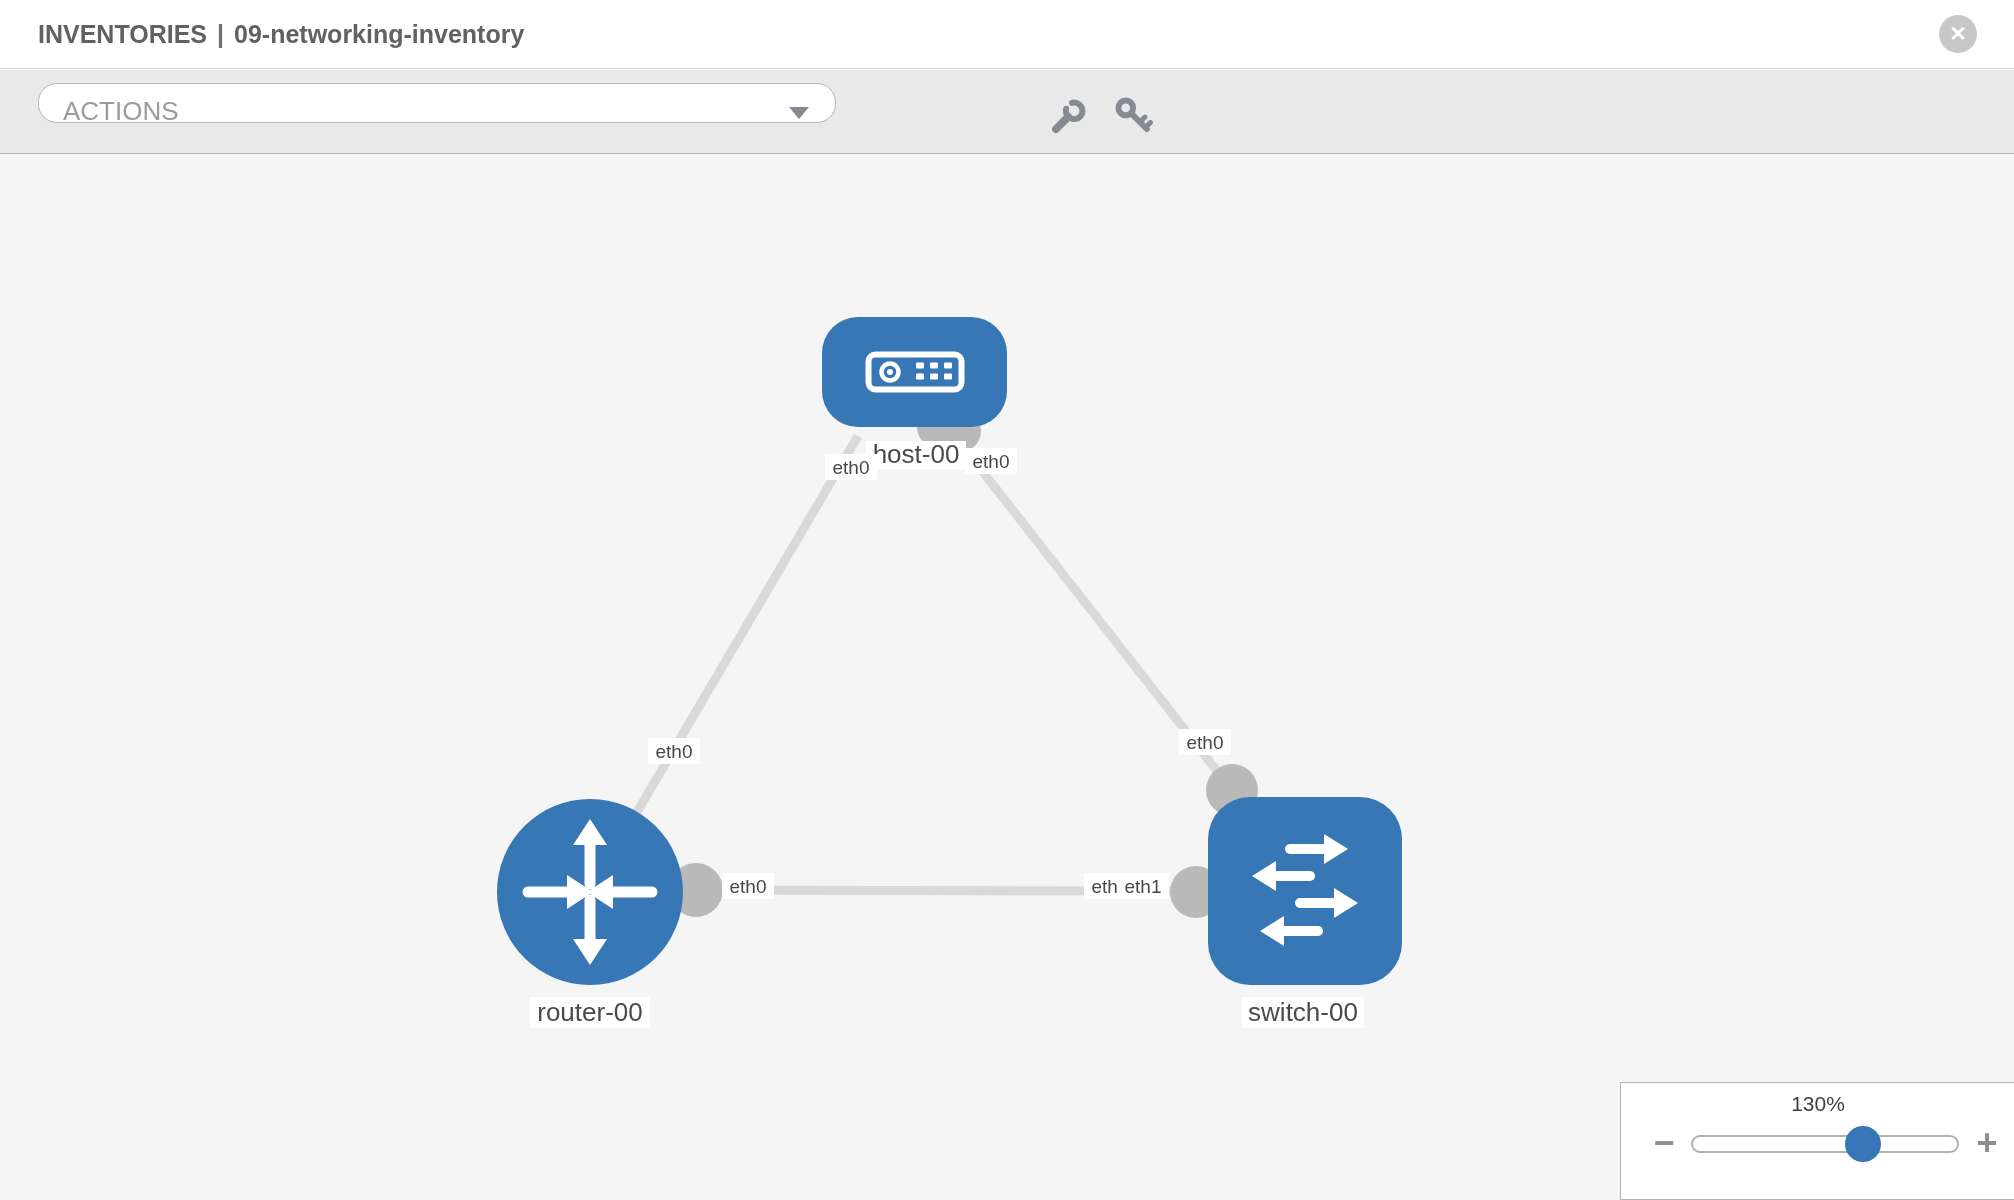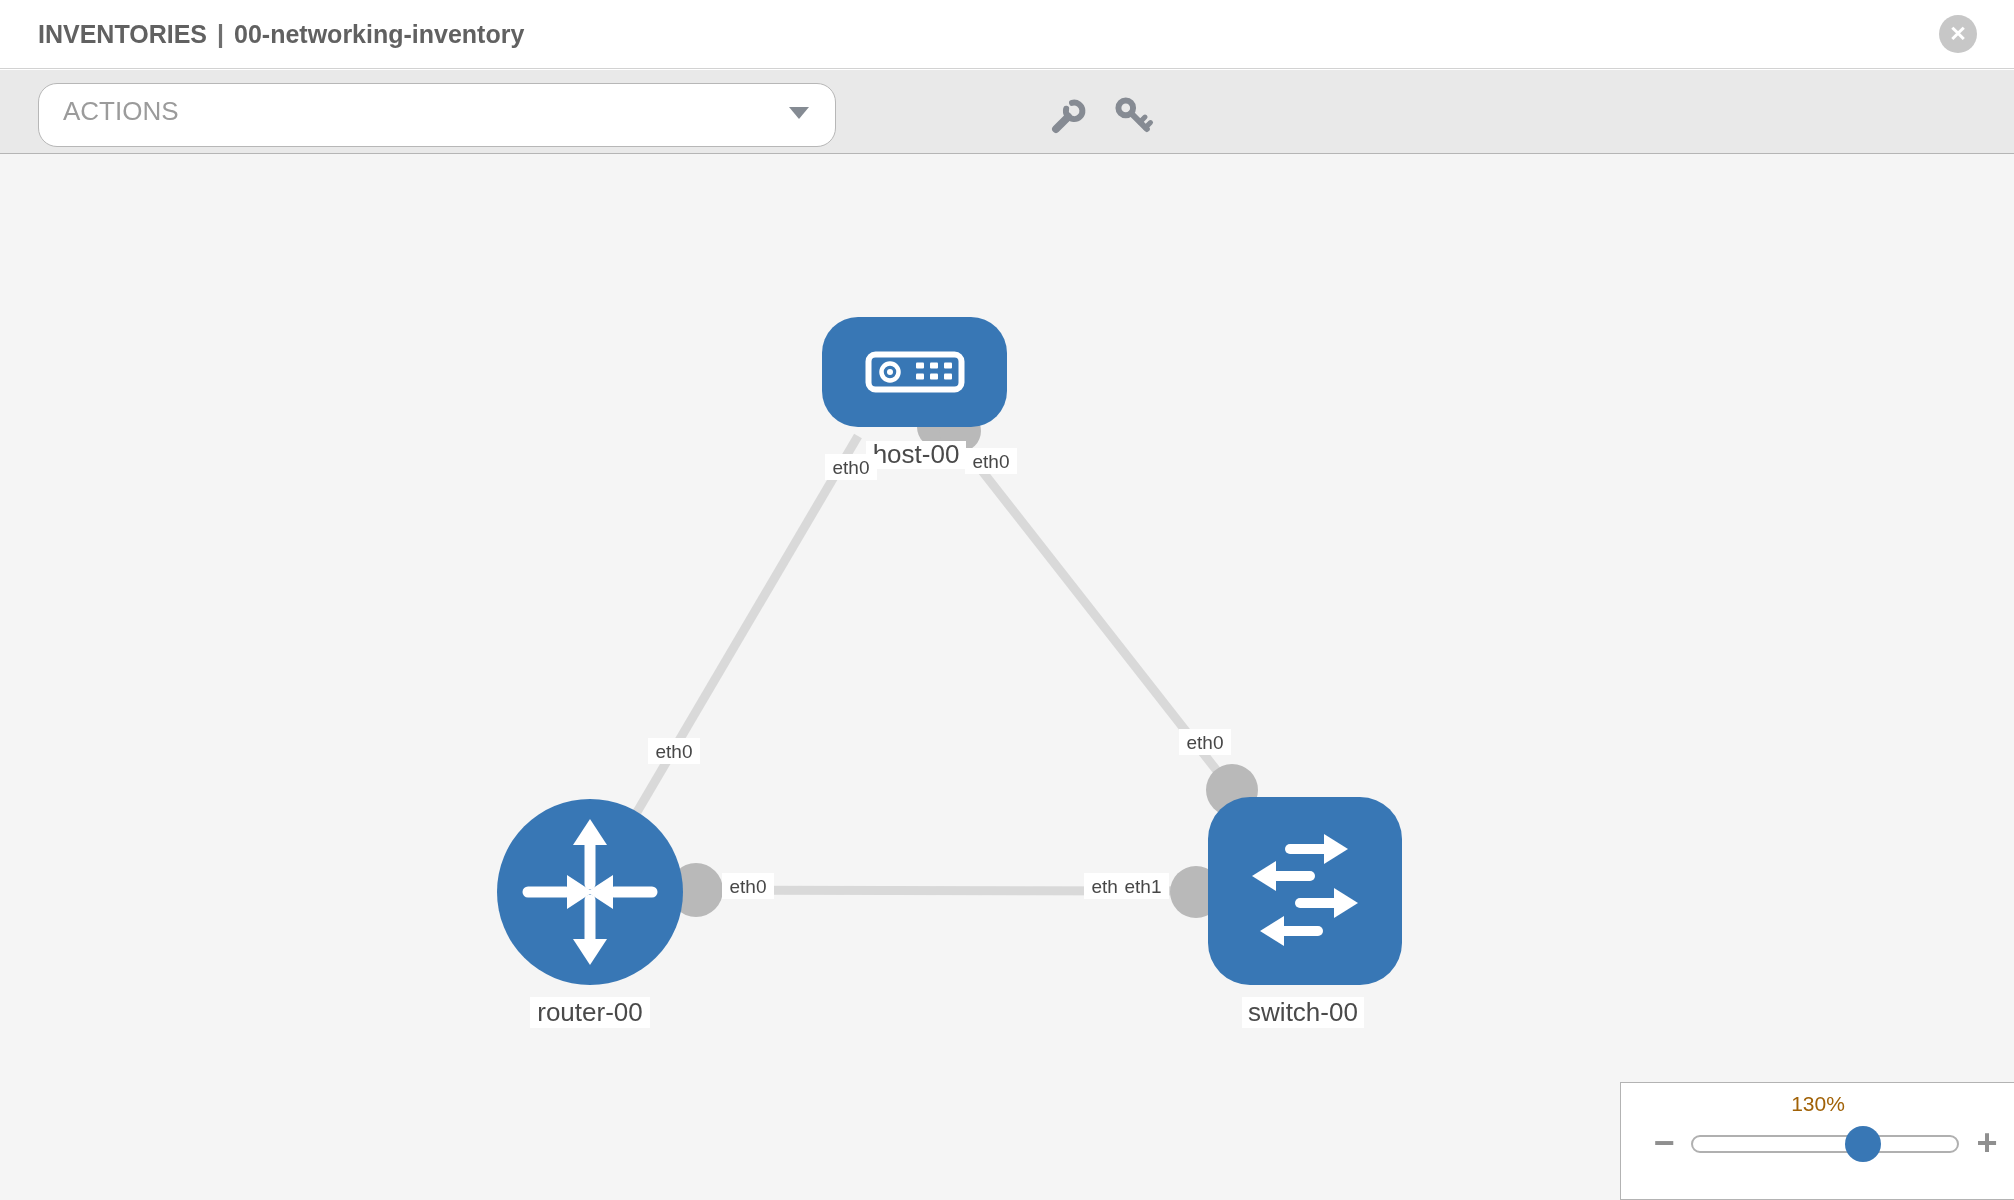--- a/index.html
+++ b/index.html
@@ -14,21 +14,21 @@
                 align-items:center; font-size:25px; font-weight:700; color:#616161; }
   .breadcrumb .sep { margin:0 10px; color:#6f6f6f; }
   .close-btn { position:absolute; right:37px; top:15px; width:38px; height:38px;
                border-radius:50%; background:#c7c7c7; color:#ffffff;
                display:flex; align-items:center; justify-content:center;
                font-size:21px; font-weight:700; cursor:pointer; }
 
   
   .toolbar { position:absolute; top:70px; left:0; width:2014px; height:84px;
              background:#e9e9e9; border-bottom:1px solid #b5b5b5; }
-  .select-box { position:absolute; top:13px; height:64px; background:#ffffff;
+  .select-box { position:absolute; top:13px; height:40px; background:#ffffff;
                 border:1px solid #b7b7b7; border-radius:19px; cursor:pointer; }
   .select-box .ph { position:absolute; left:24px; top:0; line-height:55px;
                     font-size:26px; color:#9b9b9b; }
   .chev { position:absolute; right:26px; top:23px; width:0; height:0;
           border-left:10px solid transparent; border-right:10px solid transparent;
           border-top:12px solid #858b93; }
   .actions-box { left:38px; width:798px; }
   .search-box  { left:1190px; width:788px; }
   .tool-icon { position:absolute; top:26px; width:44px; height:44px; cursor:pointer; }
   .wrench-pos { left:1045px; }
@@ -38,42 +38,42 @@
   .canvas { position:absolute; top:154px; left:0; width:2014px; height:1046px;
             background:#f5f5f5; }
   svg text { font-family:"Liberation Sans", sans-serif; }
   .iface-text { font-size:19px; fill:#474747; }
   .node-text  { font-size:26px; fill:#4a4a4a; }
 
   
   .zoom-panel { position:absolute; left:1620px; top:1082px; width:400px; height:118px;
                 background:#ffffff; border:1px solid #b3b3b3; }
   .zoom-level { position:absolute; top:9px; left:0; width:394px; text-align:center;
-                font-size:21px; color:#a16207; }
+                font-size:21px; color:#404040; }
   .zoom-minus, .zoom-plus { position:absolute; top:43px; height:36px; line-height:34px;
                 width:36px; text-align:center; font-size:36px; font-weight:700;
                 color:#8f8f8f; cursor:pointer; }
   .zoom-minus { left:25px; }
   .zoom-plus  { left:348px; }
   .zoom-track { position:absolute; left:70px; top:52px; width:268px; height:18px;
                 background:#ffffff; border:2px solid #b0b0b0; border-radius:10px;
                 cursor:pointer; }
   .zoom-knob  { position:absolute; left:224px; top:43px; width:36px; height:36px;
                 border-radius:50%; background:#3877b5; cursor:grab; }
 </style>
 </head>
 <body>
 
 <div class="app">
 
   <div class="header">
     <div class="breadcrumb">
       <span>INVENTORIES</span>
       <span class="sep">|</span>
-      <span>00-networking-inventory</span>
+      <span>09-networking-inventory</span>
     </div>
     <div class="close-btn">
       <span>✕</span>
     </div>
   </div>
 
   <div class="toolbar">
     <div class="select-box actions-box">
       <span class="ph">ACTIONS</span>
       <span class="chev"></span>

